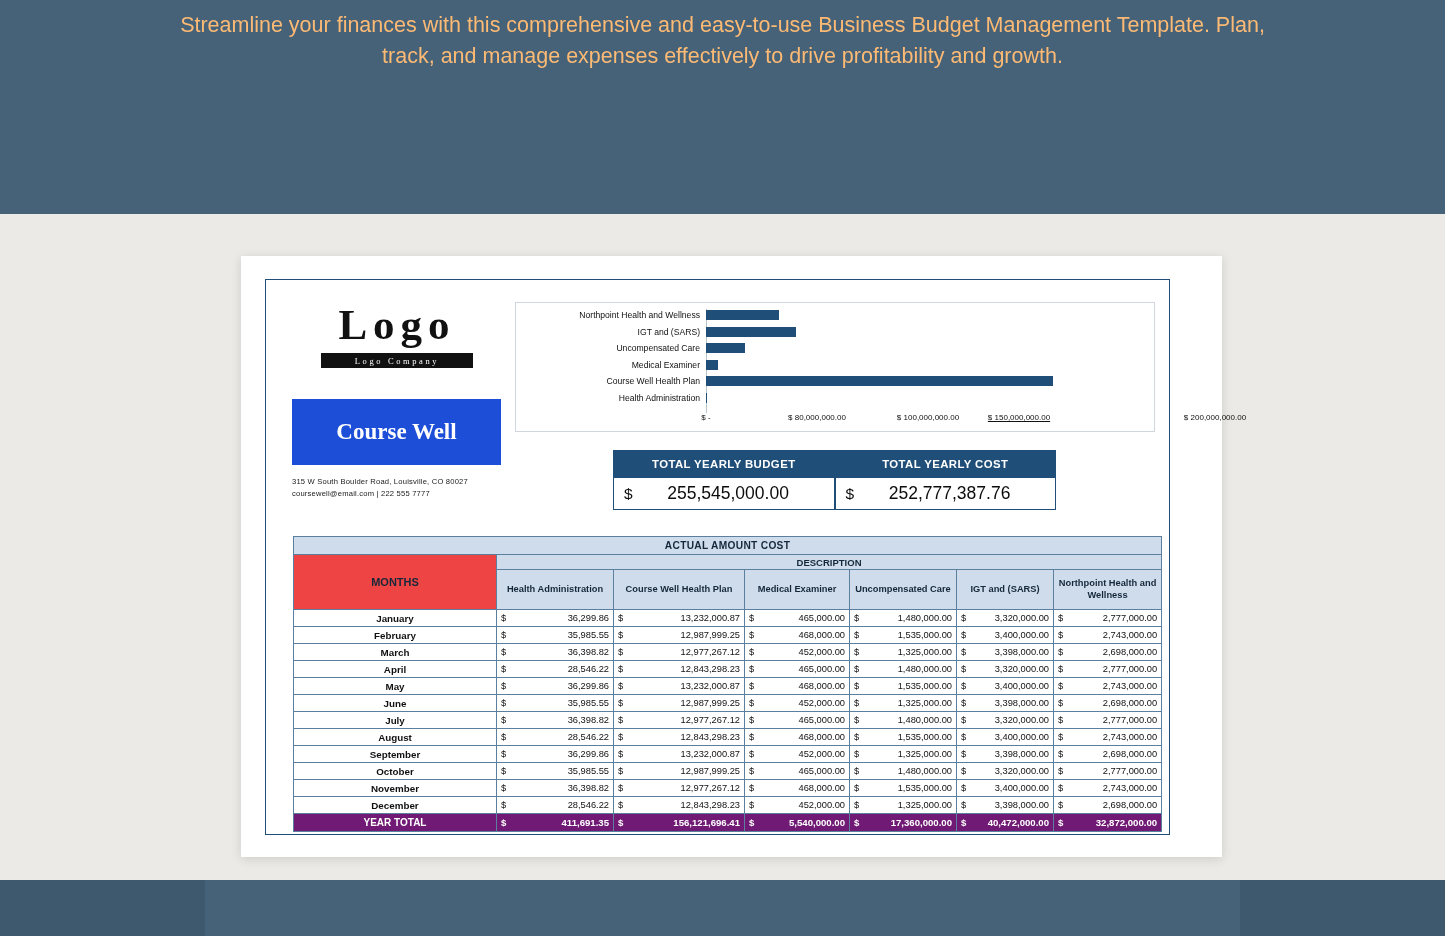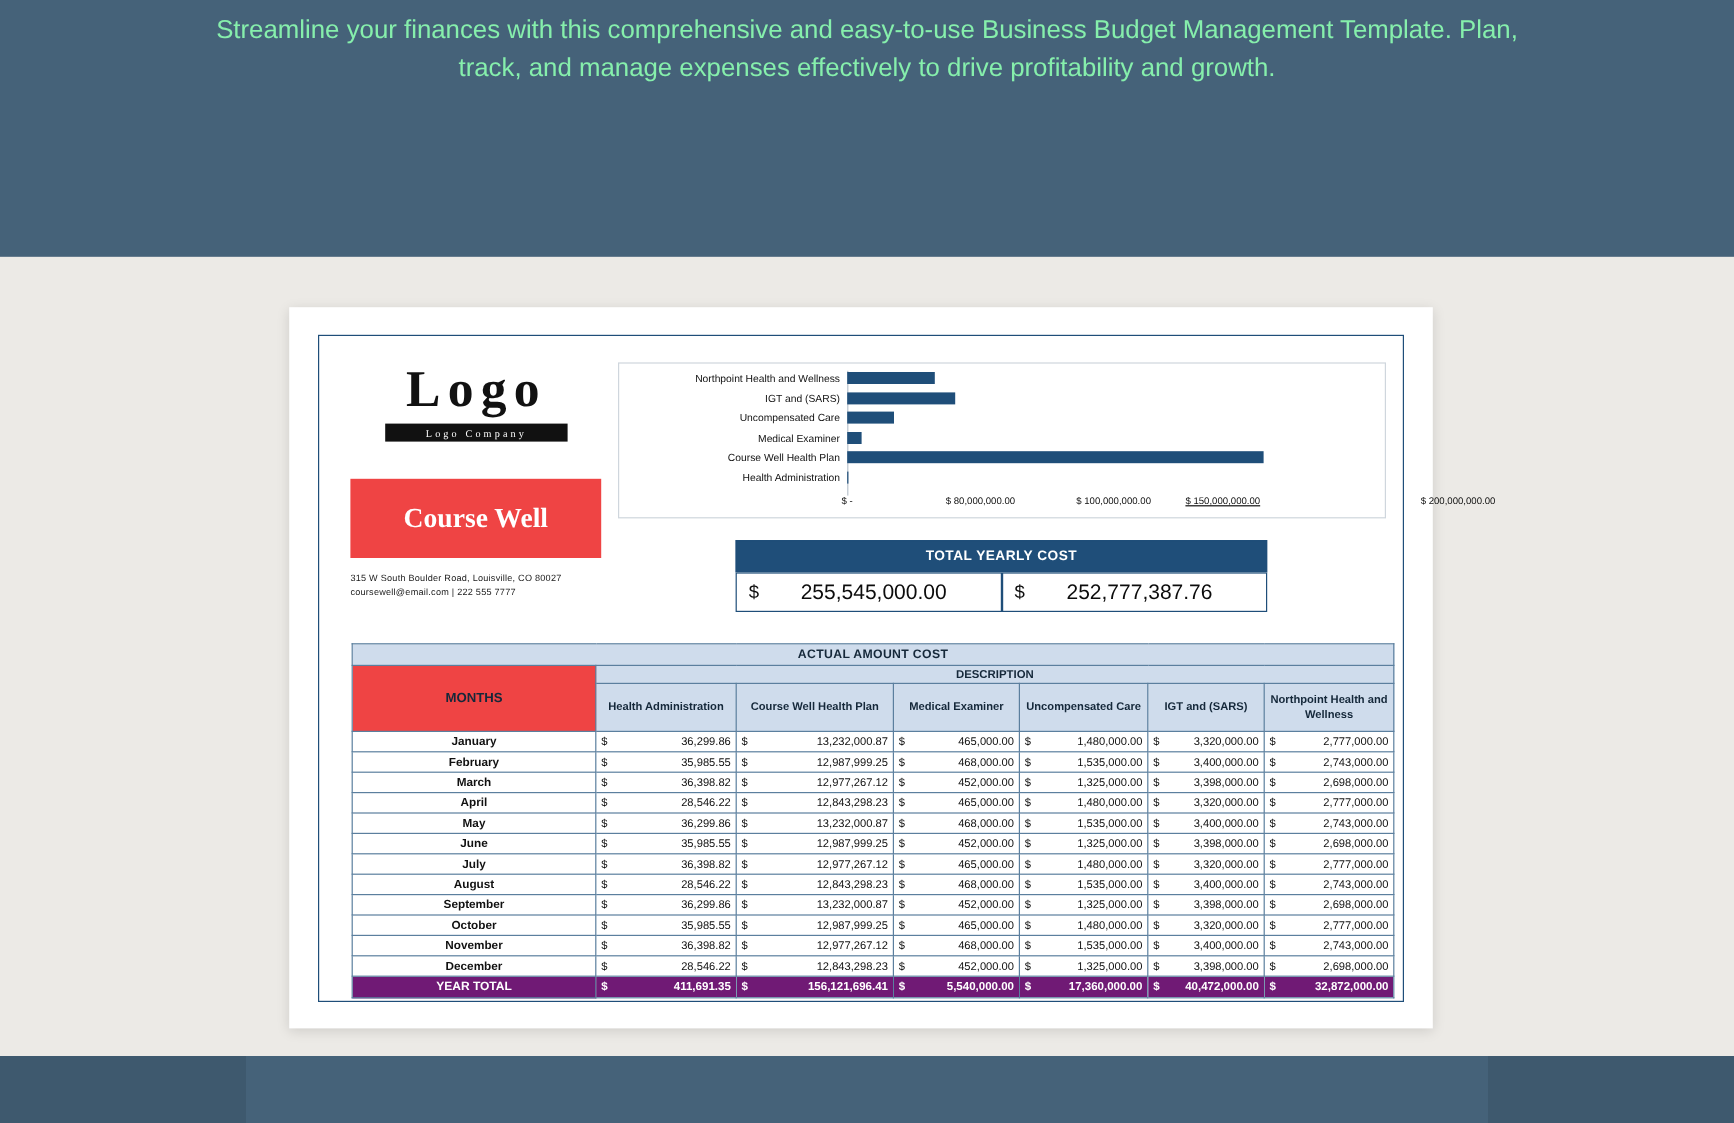--- a/index.html
+++ b/index.html
@@ -24,21 +24,21 @@
     line-height:1.08;
     letter-spacing:-0.5px;
     white-space:nowrap;
   }
   .banner-title .strong { color:#f2efe9; font-weight:700; }
   .banner-title .light { color:#9cb0bf; font-weight:700; }
   .banner-sub {
     margin-top:10px;
     width:1100px;
     text-align:center;
-    color:#86efac;
+    color:#fdba74;
     font-size:21.5px;
     line-height:1.42;
   }
 
   
   .bottombar {
     position:absolute; left:0; bottom:0; width:1445px; height:56px;
     background:#456279;
   }
   .bottombar .inner-left {
@@ -50,20 +50,21 @@
     background:#3e596e;
   }
 
   
   .sheet {
     position:absolute;
     left:241px; top:256px;
     width:953px; height:601px;
     background:#ffffff;
     box-shadow:0 2px 10px rgba(0,0,0,0.13);
+    padding-left:28px;
   }
   .sheet-inner {
     position:absolute; left:24px; top:23px;
     width:905px; height:556px;
     border:1px solid #1f4e79;
     box-sizing:border-box;
   }
 
   
   .logo-wrap {
@@ -82,21 +83,21 @@
     margin:7px auto 0 auto;
     width:152px; height:15px;
     background:#111; color:#fff;
     font-size:8.5px; letter-spacing:2.6px;
     display:flex; align-items:center; justify-content:center;
     font-family:"Liberation Serif", serif;
   }
   .company-box {
     position:absolute; left:26px; top:119px;
     width:209px; height:66px;
-    background:#ef4444;
+    background:#1d4ed8;
     display:flex; align-items:center; justify-content:center;
   }
   .company-box span {
     font-family:"Liberation Serif", serif;
     color:#ffffff; font-size:23px; font-weight:700;
   }
   .addr {
     position:absolute; left:26px; top:196px; width:260px;
     font-size:7.6px; color:#1a1a1a; line-height:1.6; letter-spacing:0.2px;
   }
@@ -253,20 +254,21 @@
           <span style="left: 6px; transform: translateX(-50%);">$ -</span>
           <span style="left: 117px; transform: translateX(-50%);">$ 80,000,000.00</span>
           <span style="left: 228px; transform: translateX(-50%);">$ 100,000,000.00</span>
           <span style="left: 319px; transform: translateX(-50%); text-decoration: underline;">$ 150,000,000.00</span>
           <span style="left: 474px; transform: translateX(-50%); margin-left: 41px;">$ 200,000,000.00</span>
         </div>
     </div>
 
     <div class="totals">
       <div class="totals-head">
+        <div>TOTAL YEARLY BUDGET</div>
         <div>TOTAL YEARLY COST</div>
       </div>
       <div class="totals-vals">
         <div>
           <span class="cur">$</span>
           <span class="amt">255,545,000.00</span>
         </div>
         <div>
           <span class="cur">$</span>
           <span class="amt">252,777,387.76</span>

